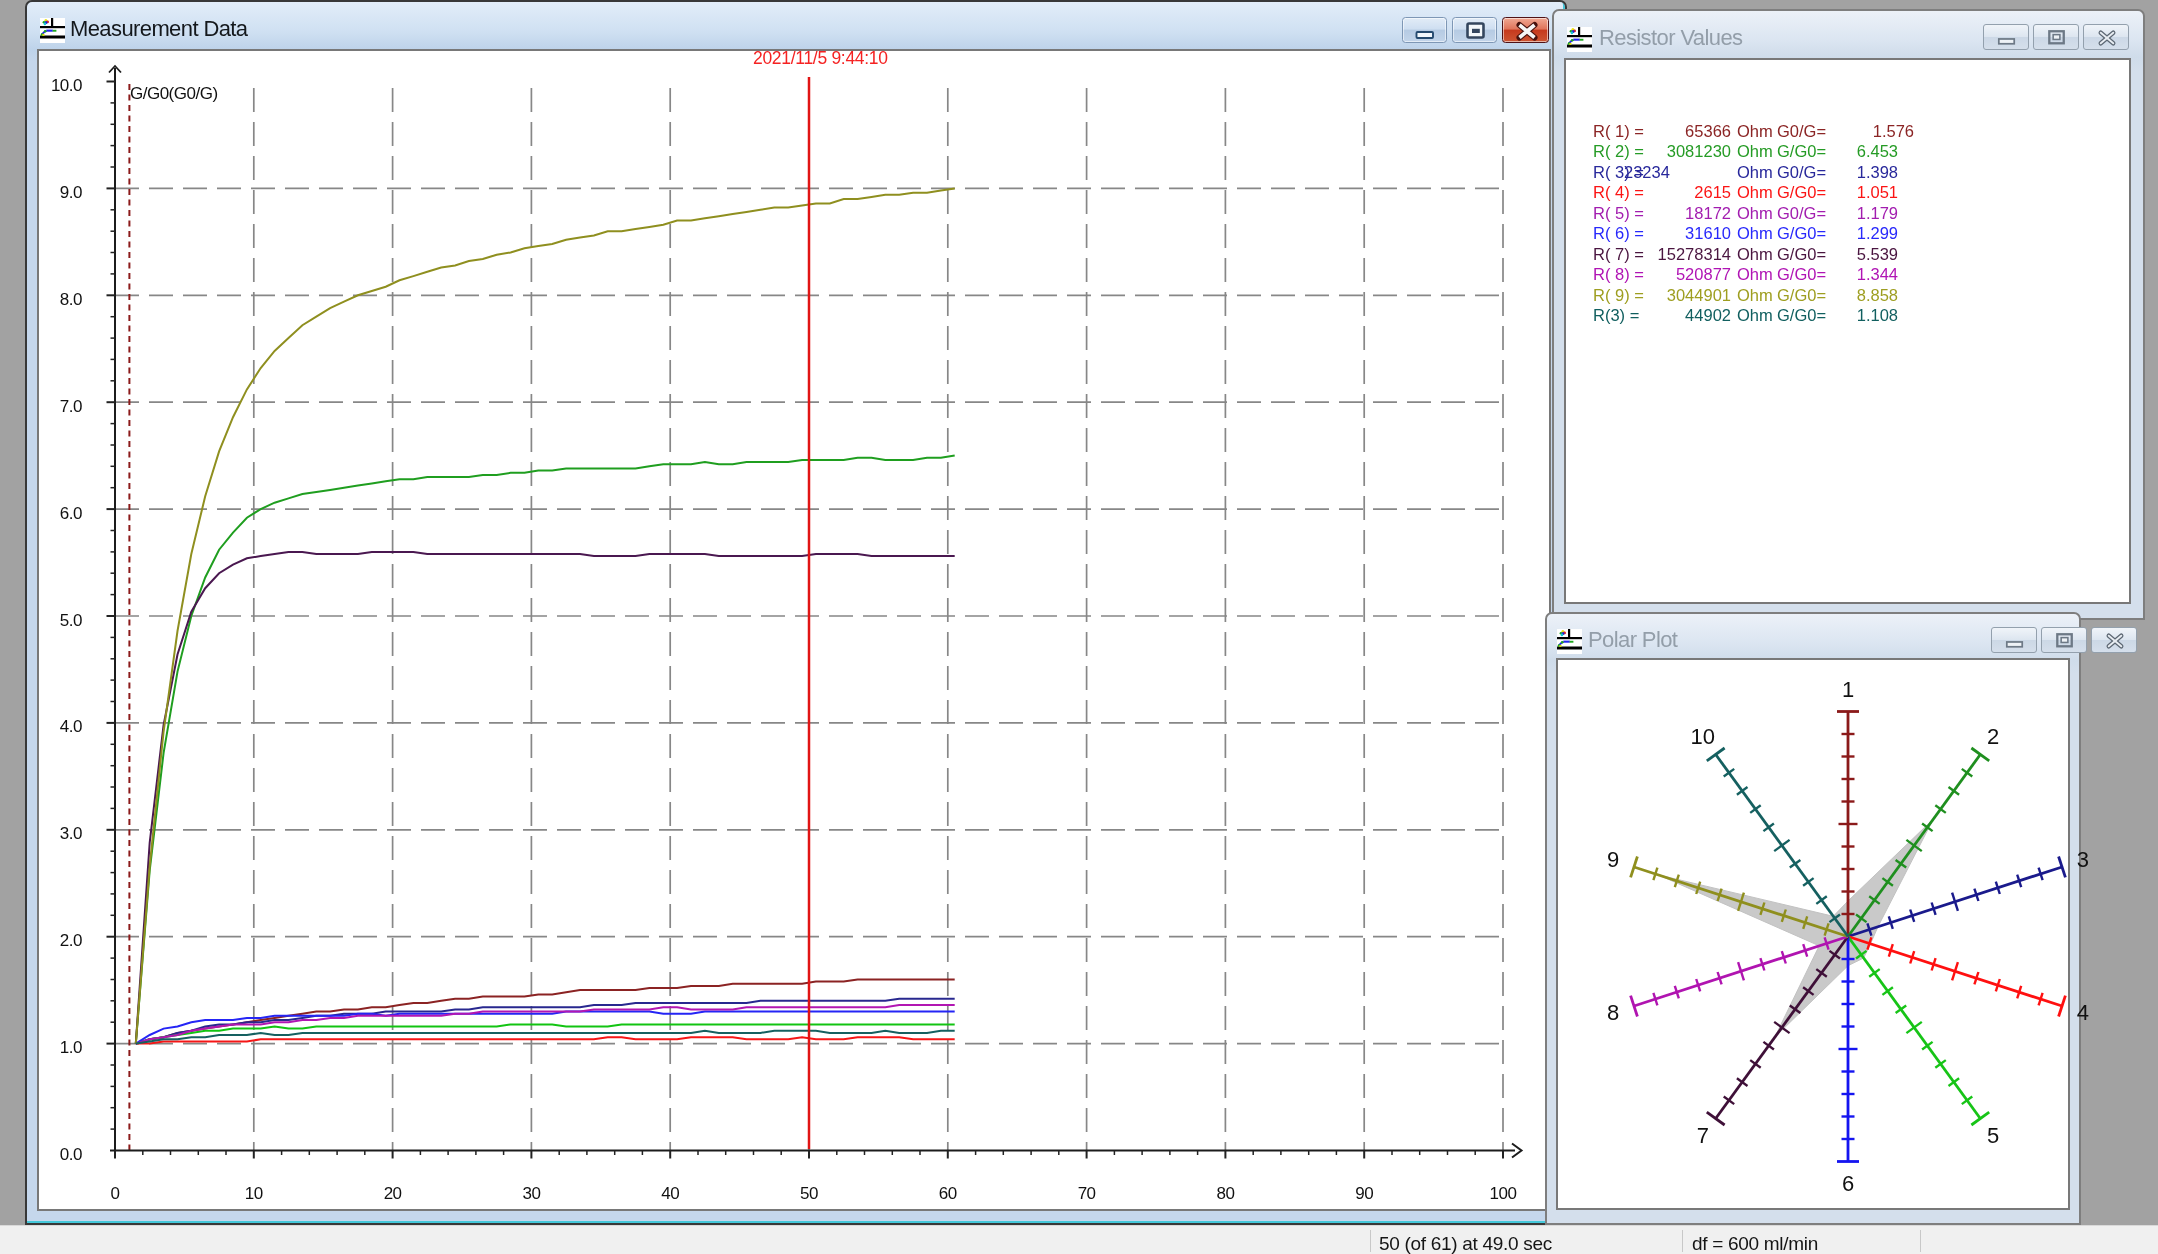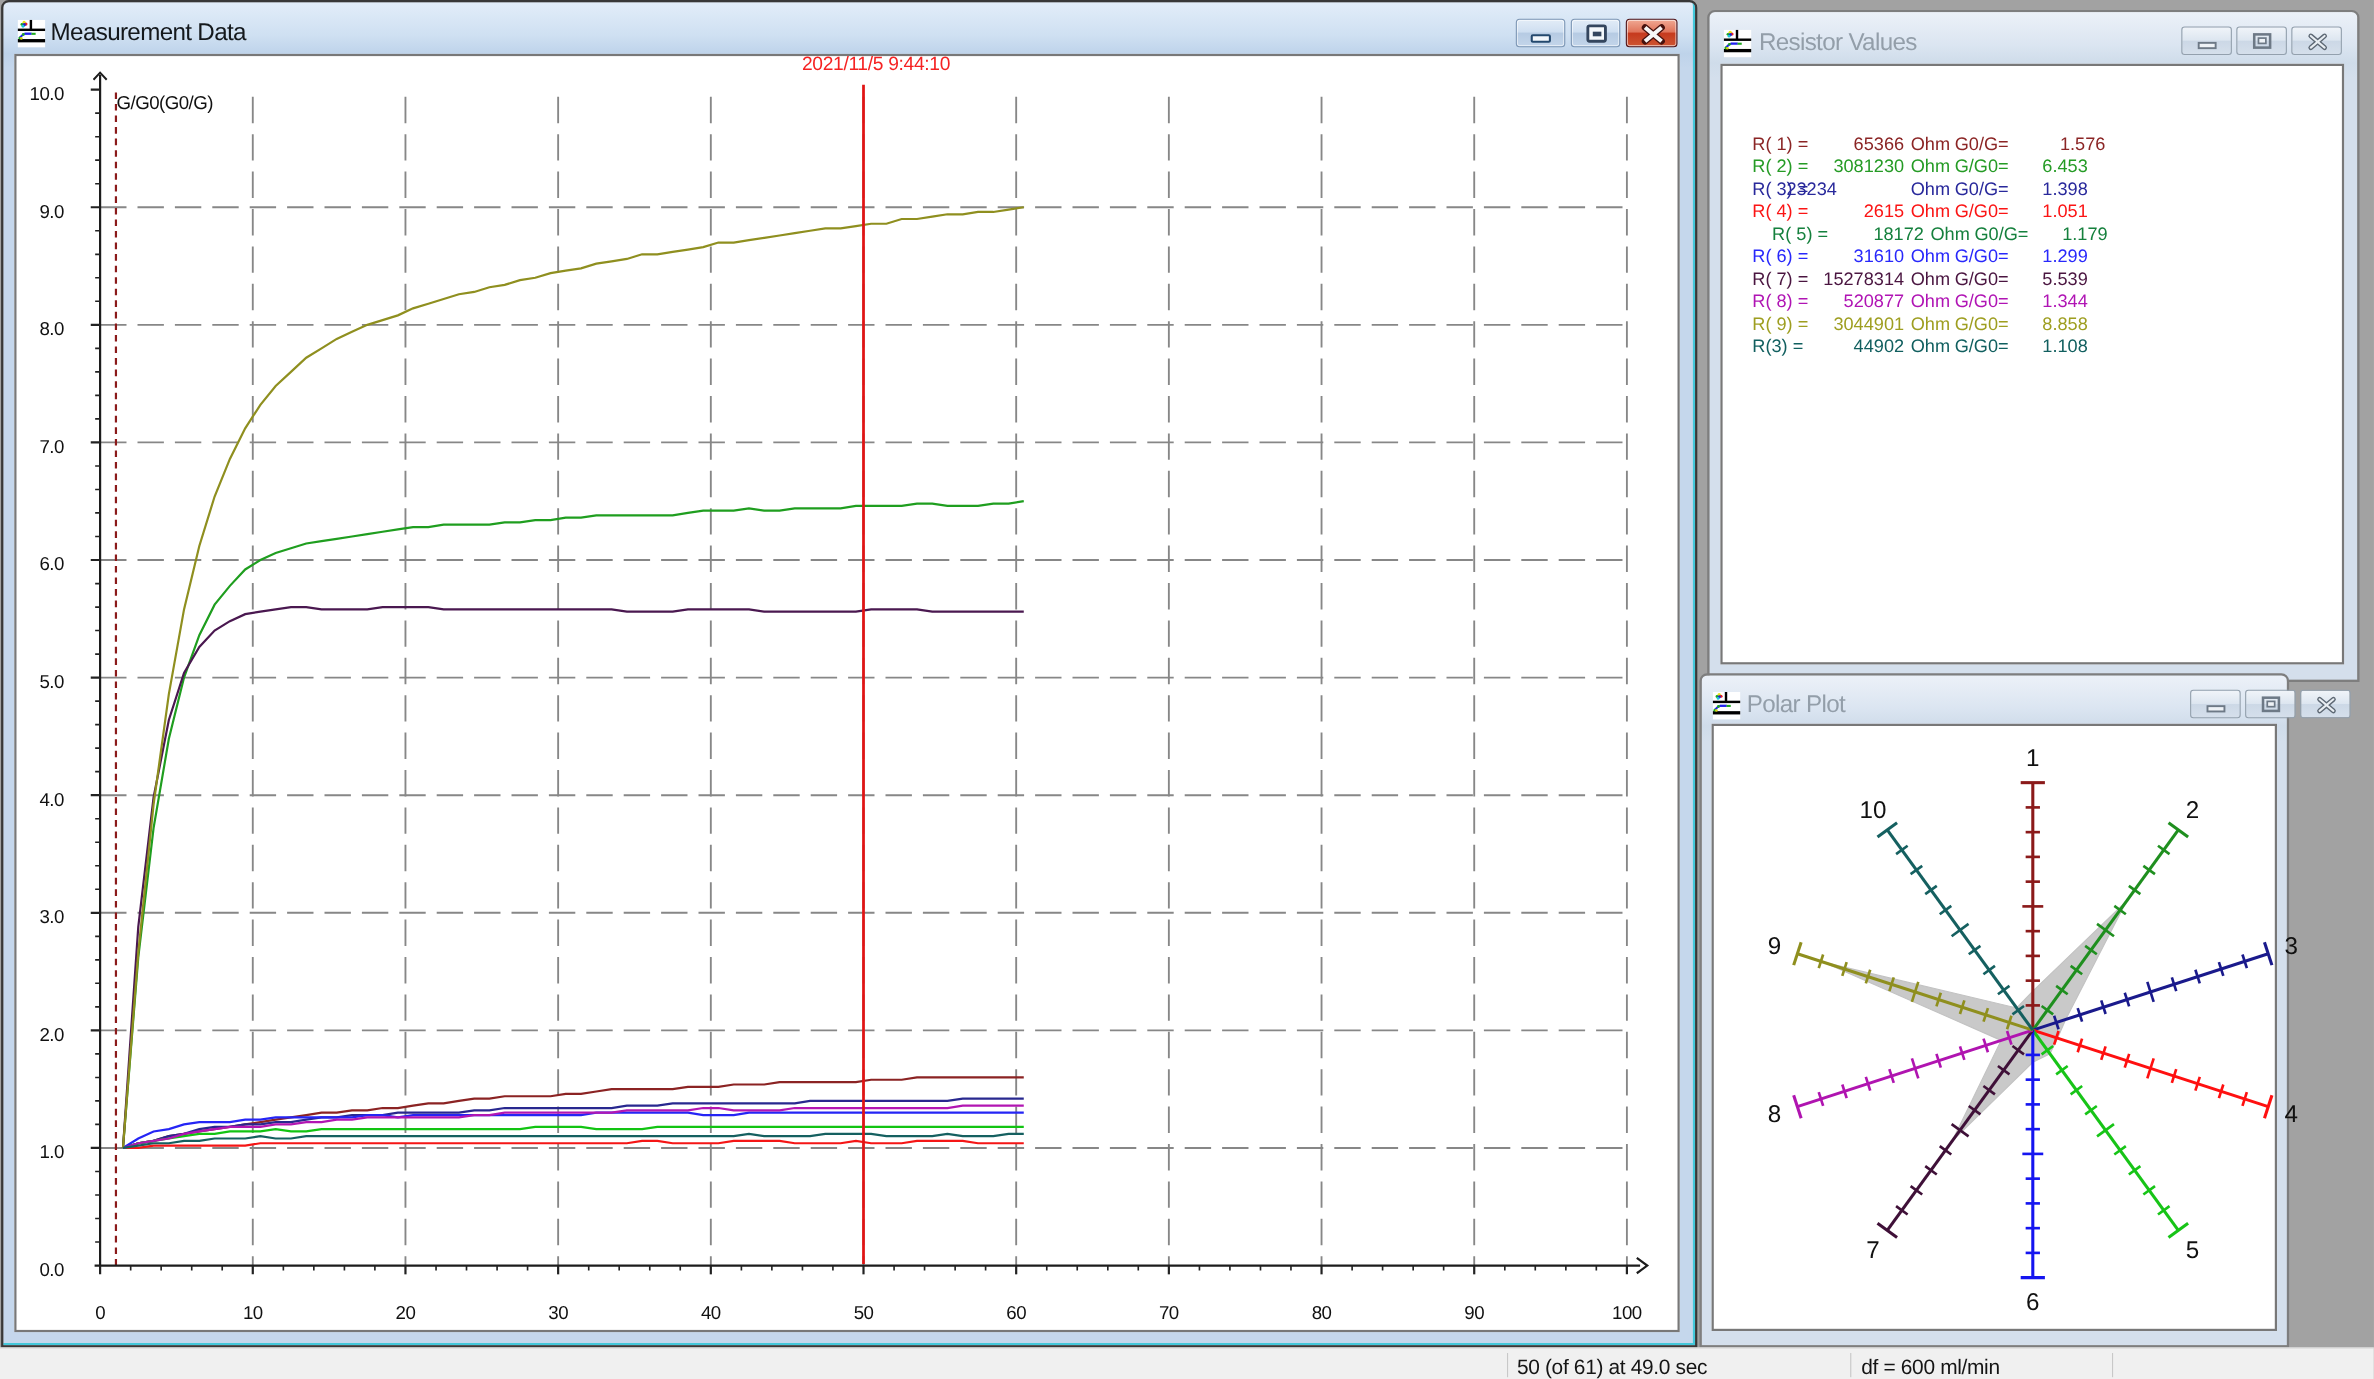--- a/index.html
+++ b/index.html
@@ -1,17 +1,17 @@
 <!DOCTYPE html>
 <html><head><meta charset="utf-8">
 <style>
 * { margin:0; padding:0; box-sizing:border-box; }
 html,body { width:2158px; height:1254px; background:#a2a2a2; font-family:"Liberation Sans",sans-serif; overflow:hidden; }
 .win { position:absolute; border-radius:7px 7px 0 0; }
-.active { background:linear-gradient(180deg,#e2edf9 0px,#cfe0f2 30px,#bed3ea 47px,#c5d7ec 60px,#c5d7ec 100%); border:2px solid #383838; box-shadow:inset -2px -2px 0 0 #44c8da; }
+.active { background:linear-gradient(180deg,#e2edf9 0px,#cfe0f2 30px,#bed3ea 47px,#c5d7ec 60px,#c5d7ec 100%); border:2px solid #383838; box-shadow:inset -2px -2px 0 0 #44c8da;margin-left:24px; }
 .inactive { background:linear-gradient(180deg,#ecf1f8 0px,#dbe5f1 30px,#cfdcea 46px,#d4dfec 60px,#d4dfec 100%); border:2px solid #7e7e7e; }
 .title { position:absolute; font-size:22px; letter-spacing:-0.6px; white-space:nowrap; }
 .active .title { color:#14181c; }
 .inactive .title { color:#939ea9; }
 .content { position:absolute; border:2px solid #787878; background:#fff; }
 .al { font-size:17px; letter-spacing:-0.5px; fill:#111; font-family:"Liberation Sans",sans-serif; }
 .pl { font-size:22px; fill:#111; font-family:"Liberation Sans",sans-serif; }
 .gl { stroke:#878787; stroke-width:1.7; stroke-dasharray:24 10; }
 .tk1 { stroke:#222; stroke-width:1.5; }
 .tk2 { stroke:#222; stroke-width:2; }
@@ -283,21 +283,21 @@
 <span style="position:absolute;left:211px">G0/G=</span>
 <span style="position:absolute;left:274px;width:58px;text-align:right">1.398</span>
 </div>
         <div style="position:absolute;left:0;top:82.35px;width:100%;height:20.45px;line-height:20.45px;color:#fb1414">
 <span style="position:absolute;left:27px">R(&nbsp;4) =</span>
 <span style="position:absolute;left:74px;width:91px;text-align:right">2615</span>
 <span style="position:absolute;left:171px">Ohm</span>
 <span style="position:absolute;left:211px">G/G0=</span>
 <span style="position:absolute;left:274px;width:58px;text-align:right">1.051</span>
 </div>
-        <div style="position:absolute;left:18px;top:102.80px;width:100%;height:20.45px;line-height:20.45px;color:#15803d">
+        <div style="position:absolute;left:0;top:102.80px;width:100%;height:20.45px;line-height:20.45px;color:#a21caf">
 <span style="position:absolute;left:27px">R(&nbsp;5) =</span>
 <span style="position:absolute;left:74px;width:91px;text-align:right">18172</span>
 <span style="position:absolute;left:171px">Ohm</span>
 <span style="position:absolute;left:211px">G0/G=</span>
 <span style="position:absolute;left:274px;width:58px;text-align:right">1.179</span>
 </div>
         <div style="position:absolute;left:0;top:123.25px;width:100%;height:20.45px;line-height:20.45px;color:#2828fb">
 <span style="position:absolute;left:27px">R(&nbsp;6) =</span>
 <span style="position:absolute;left:74px;width:91px;text-align:right">31610</span>
 <span style="position:absolute;left:171px">Ohm</span>

